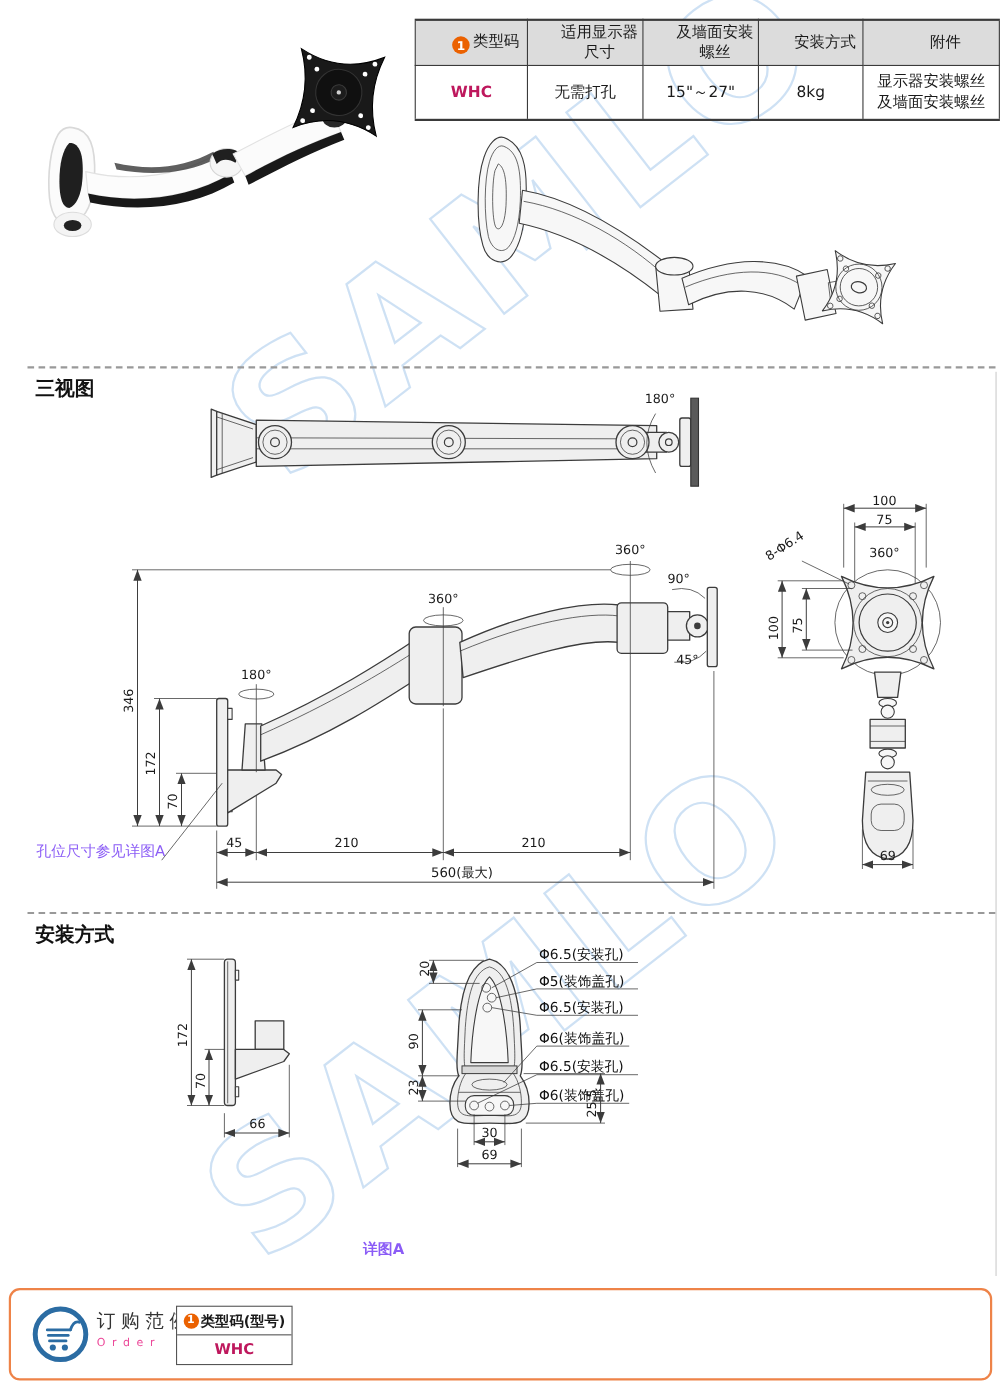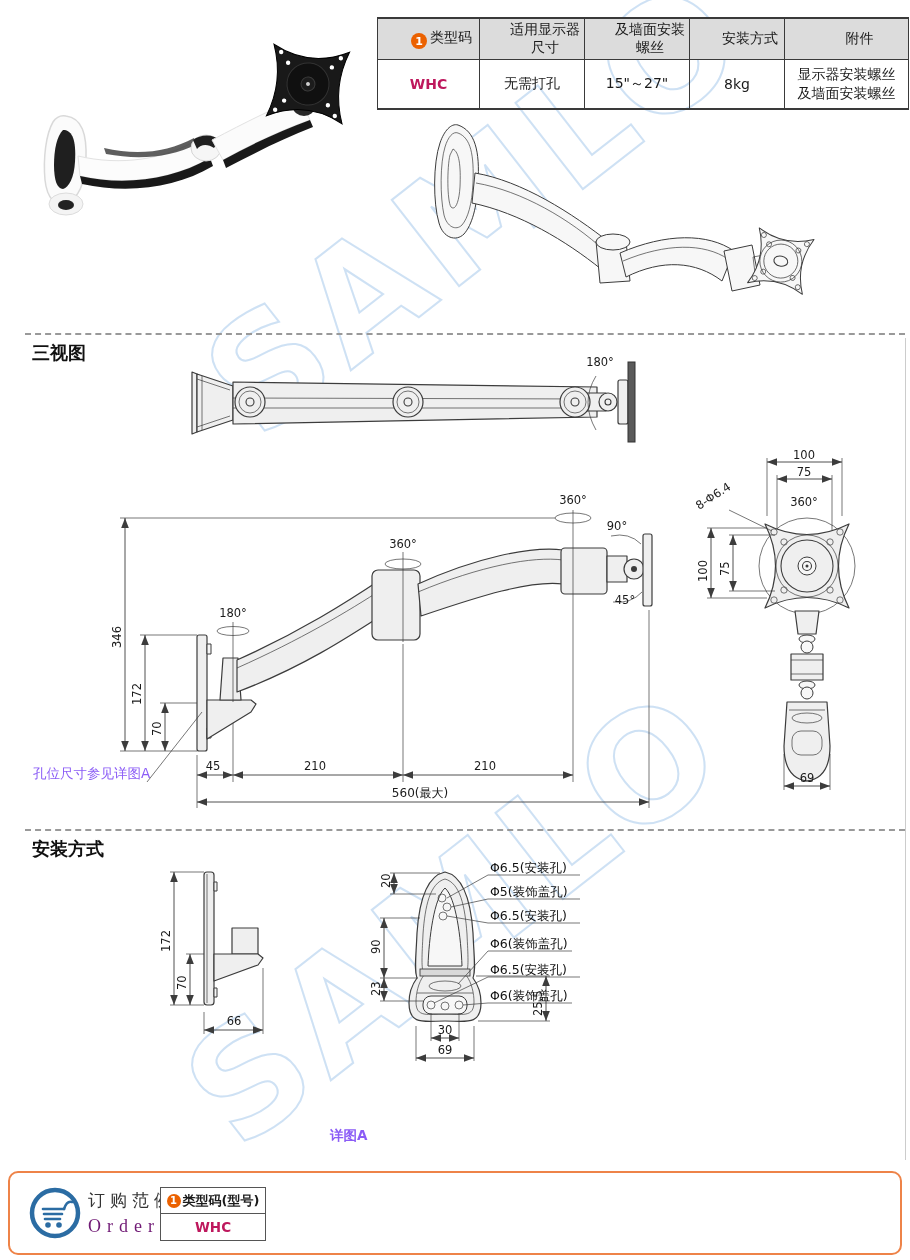--- a/index.html
+++ b/index.html
@@ -33,21 +33,21 @@
   .fl{fill:#efefef;stroke:#3c3c3c;stroke-width:1.2;stroke-linejoin:round;}
   .fl2{fill:#f7f7f7;stroke:#3c3c3c;stroke-width:1;stroke-linejoin:round;}
   .ln{fill:none;stroke:#3c3c3c;stroke-width:1.1;stroke-linecap:round;}
   .thin{fill:none;stroke:#3c3c3c;stroke-width:.7;}
   .dim{fill:none;stroke:#3c3c3c;stroke-width:.9;}
   .ext{fill:none;stroke:#3c3c3c;stroke-width:.7;}
   
   #order-box{left:8px;top:1171px;width:890px;height:80px;border:2px solid #ee8348;border-radius:10px;}
   #order-titles{left:78px;top:16px;}
   #order-cn{font-size:17px;letter-spacing:5px;color:#333;}
-  #order-en{font-size:18px;letter-spacing:6px;color:#701a75;margin-top:4px;font-family:Liberation Serif, serif;}
+  #order-en{font-size:10px;letter-spacing:6px;color:#ec4899;margin-top:4px;}
   #type-box{left:150px;top:14px;width:104px;height:52px;border:1.5px solid #555;background:#fff;}
   #type-box .hd{height:25px;border-bottom:1px solid #555;display:flex;align-items:center;justify-content:center;font-size:13px;font-weight:bold;}
   #type-box .vl{height:25px;display:flex;align-items:center;justify-content:center;}
   .badge-sm{display:inline-flex;align-items:center;justify-content:center;width:14px;height:14px;border-radius:50%;
             background:#eb6100;color:#fff;font-size:10px;font-weight:bold;margin-right:2px;line-height:1;}
   .vline{background:#ccc;width:1px;}
 </style>
 </head>
 <body>
 

